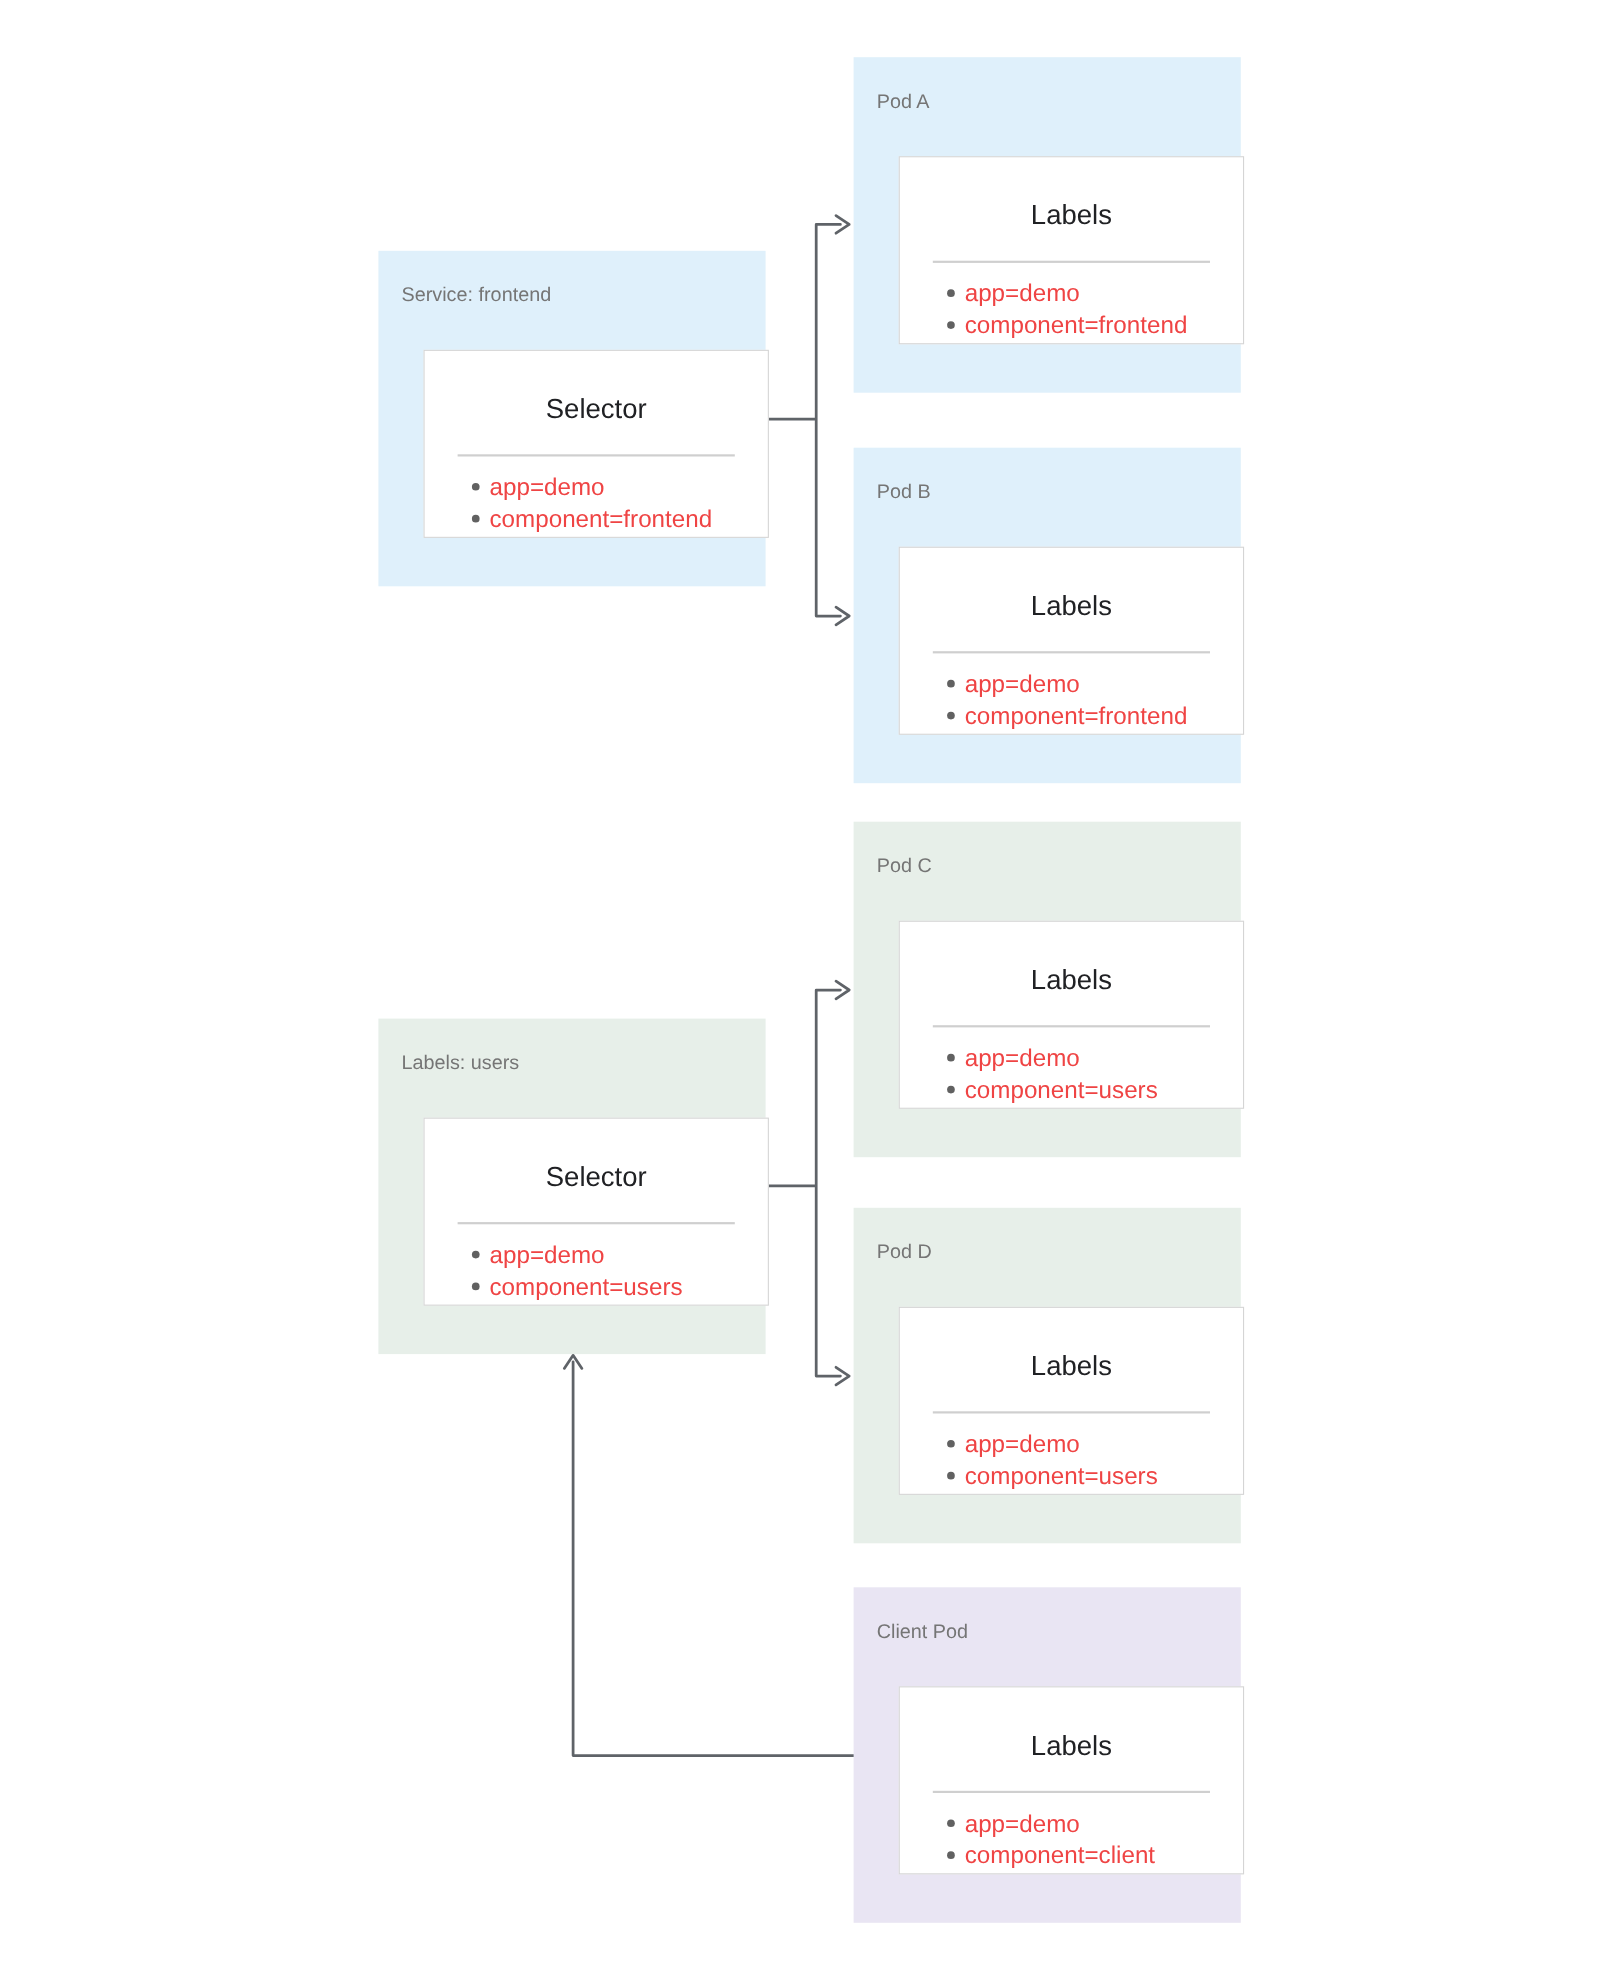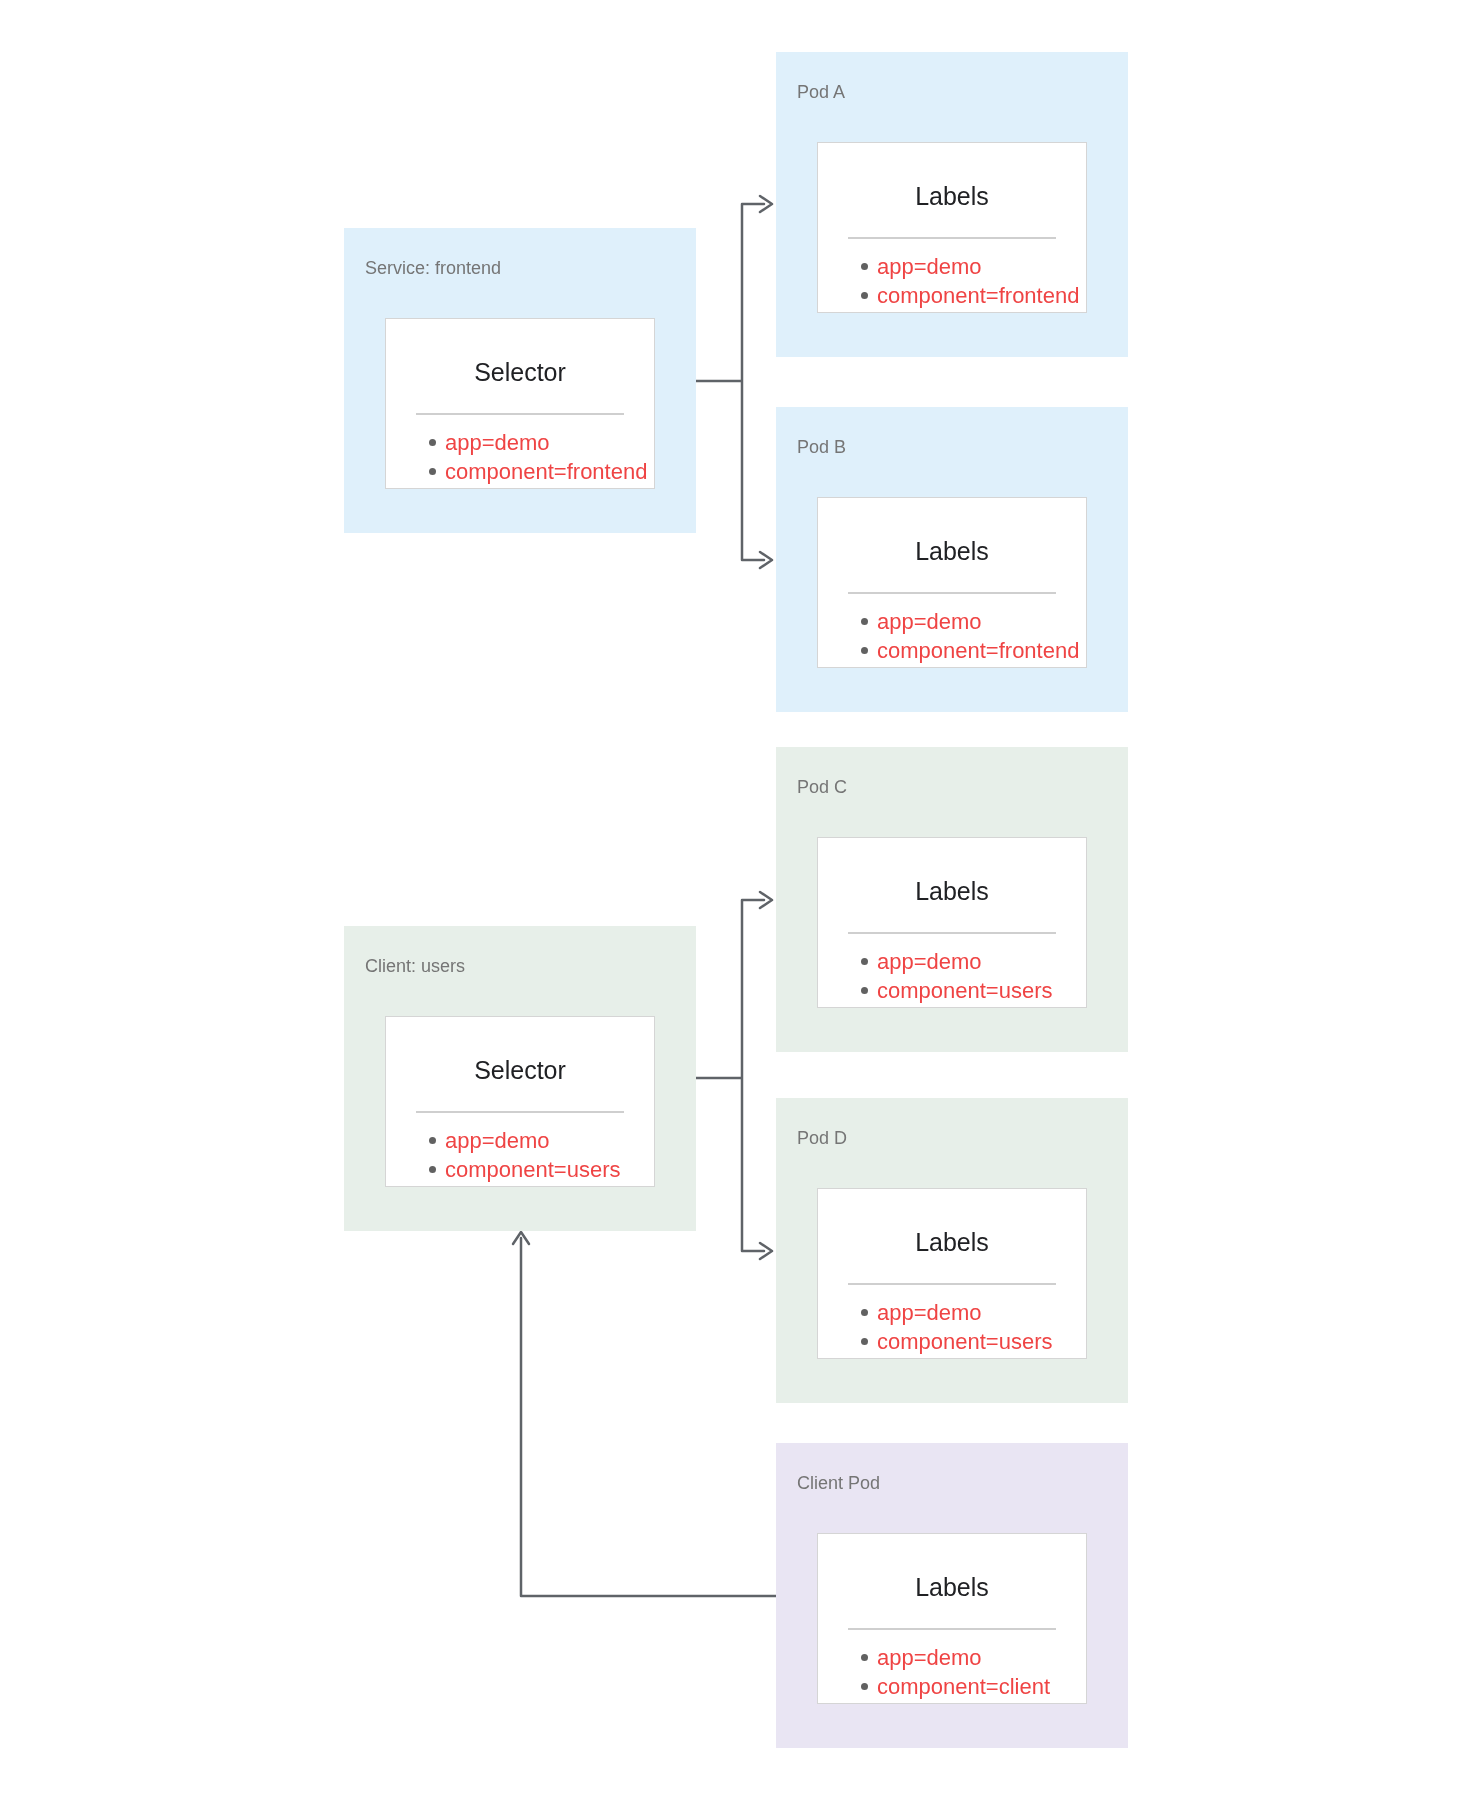--- a/index.html
+++ b/index.html
@@ -37,21 +37,21 @@
     font-size: 18px;
     line-height: 28px;
     color: #757575;
     white-space: nowrap;
   }
 
   .card {
     position: absolute;
     left: 41px;
     top: 90px;
-    width: 270px;
+    width: 314px;
     height: 171px;
     box-sizing: border-box;
     background: #ffffff;
     border: 1.5px solid #d5d5d5;
   }
 
   .card-title {
     margin: 38px 0 0 0;
     text-align: center;
     font-size: 25px;
@@ -152,21 +152,21 @@
       <div class="card-title">Labels</div>
       <div class="card-divider"></div>
       <ul class="card-list">
         <li>app=demo</li>
         <li>component=users</li>
       </ul>
     </div>
   </div>
 
   <div class="node green" style="left:344px; top:926px;">
-    <div class="node-label">Client: users</div>
+    <div class="node-label">Labels: users</div>
     <div class="card">
       <div class="card-title">Selector</div>
       <div class="card-divider"></div>
       <ul class="card-list">
         <li>app=demo</li>
         <li>component=users</li>
       </ul>
     </div>
   </div>
 

